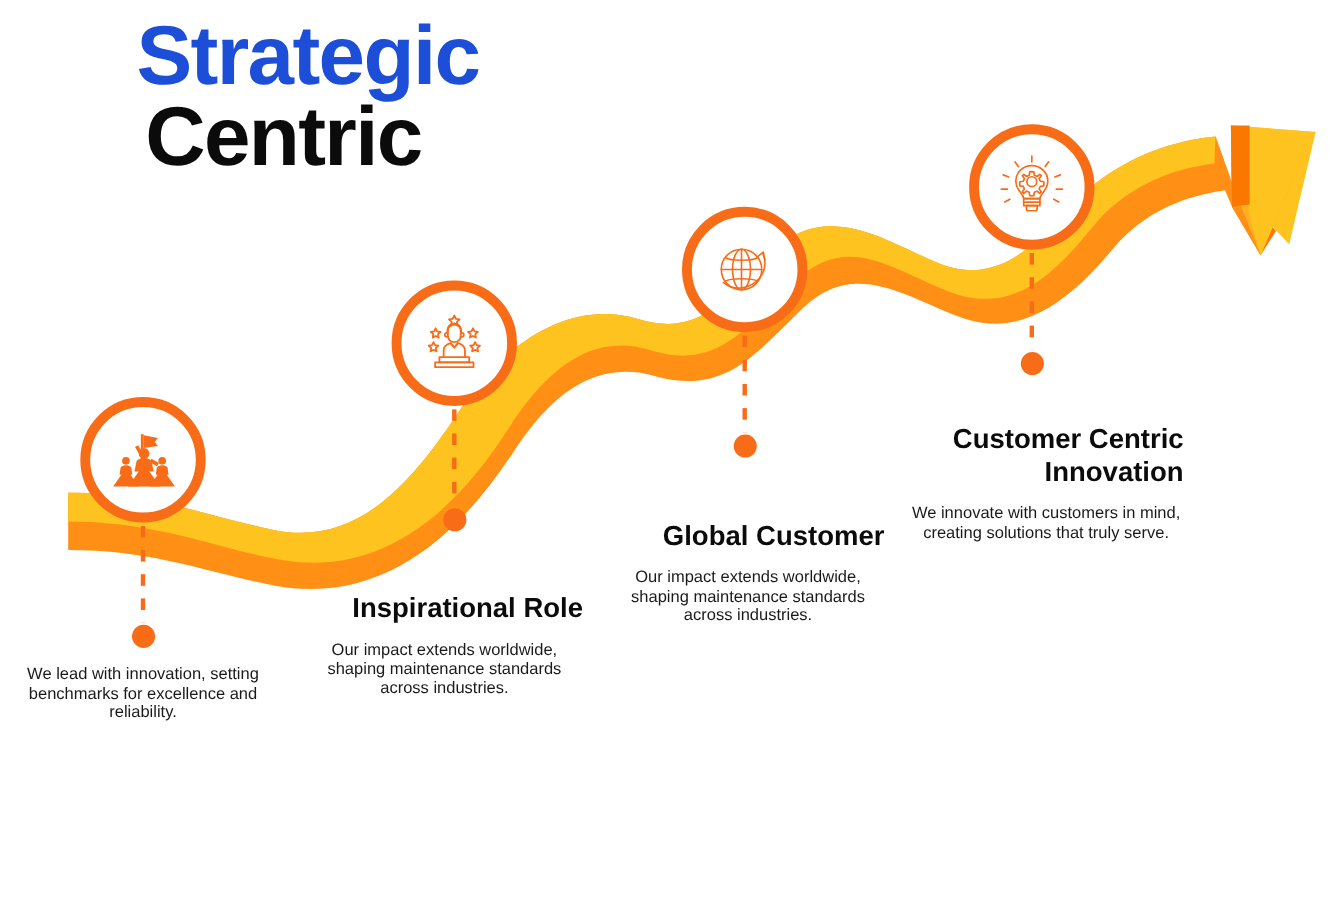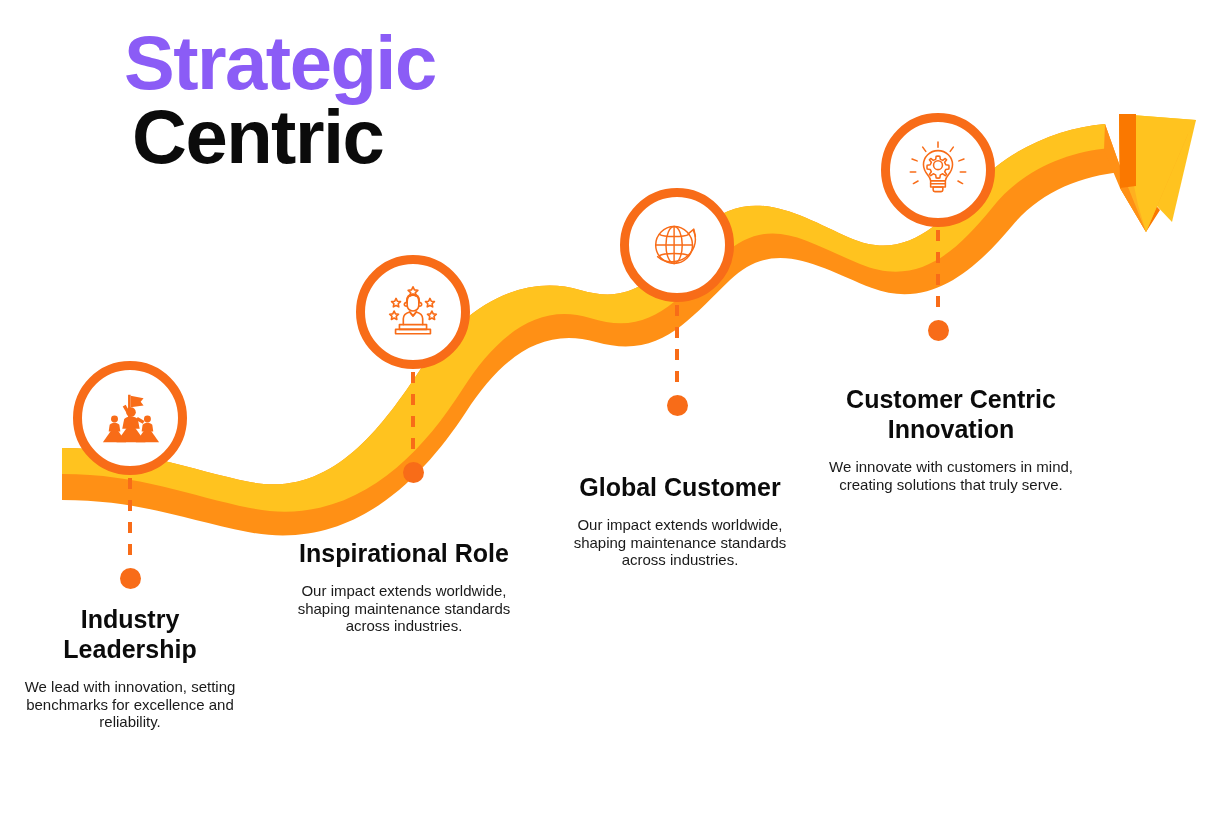--- a/index.html
+++ b/index.html
@@ -28,21 +28,21 @@
     width: 520px;
     line-height: 0.98;
     user-select: none;
   }
   .title-line {
     display: block;
     font-size: 76px;
     font-weight: bold;
     letter-spacing: -1.5px;
   }
-  #title-line-1 { color: #8b5cf6; margin-top: 12px; }
+  #title-line-1 { color: #1d4ed8; }
   #title-line-2 { color: #0B0B0B; margin-left: 8px; }
 
   
   #ribbon-svg {
     position: absolute;
     left: 0;
     top: 0;
     width: 1216px;
     height: 832px;
     pointer-events: none;
@@ -98,20 +98,21 @@
     position: absolute;
     text-align: center;
     z-index: 4;
   }
   .caption-title {
     font-size: 25px;
     font-weight: bold;
     color: #0B0B0B;
     line-height: 1.2;
     margin: 0 0 14px 0;
+    text-align: right;
   }
   .caption-body {
     font-size: 15px;
     font-weight: normal;
     color: #1A1A1A;
     line-height: 1.18;
     margin: 0;
   }
 </style>
 </head>
@@ -294,21 +295,20 @@
     <div class="dash" style="height:88px;"></div>
     <div class="dot" style="top:90px;"></div>
   </div>
 
   <div class="connector" style="left:926px; top:230px; width:24px; height:112px;">
     <div class="dash" style="height:88px;"></div>
     <div class="dot" style="top:90px;"></div>
   </div>
 
   <div class="caption" style="left:14px; top:604px; width:232px;">
-    <p class="caption-title">Industry Leadership</p>
     <p class="caption-body">We lead with innovation, setting benchmarks for excellence and reliability.</p>
   </div>
 
   <div class="caption" style="left:278px; top:538px; width:252px;">
     <p class="caption-title">Inspirational Role</p>
     <p class="caption-body">Our impact extends worldwide, shaping maintenance standards across industries.</p>
   </div>
 
   <div class="caption" style="left:556px; top:472px; width:248px;">
     <p class="caption-title">Global Customer</p>

